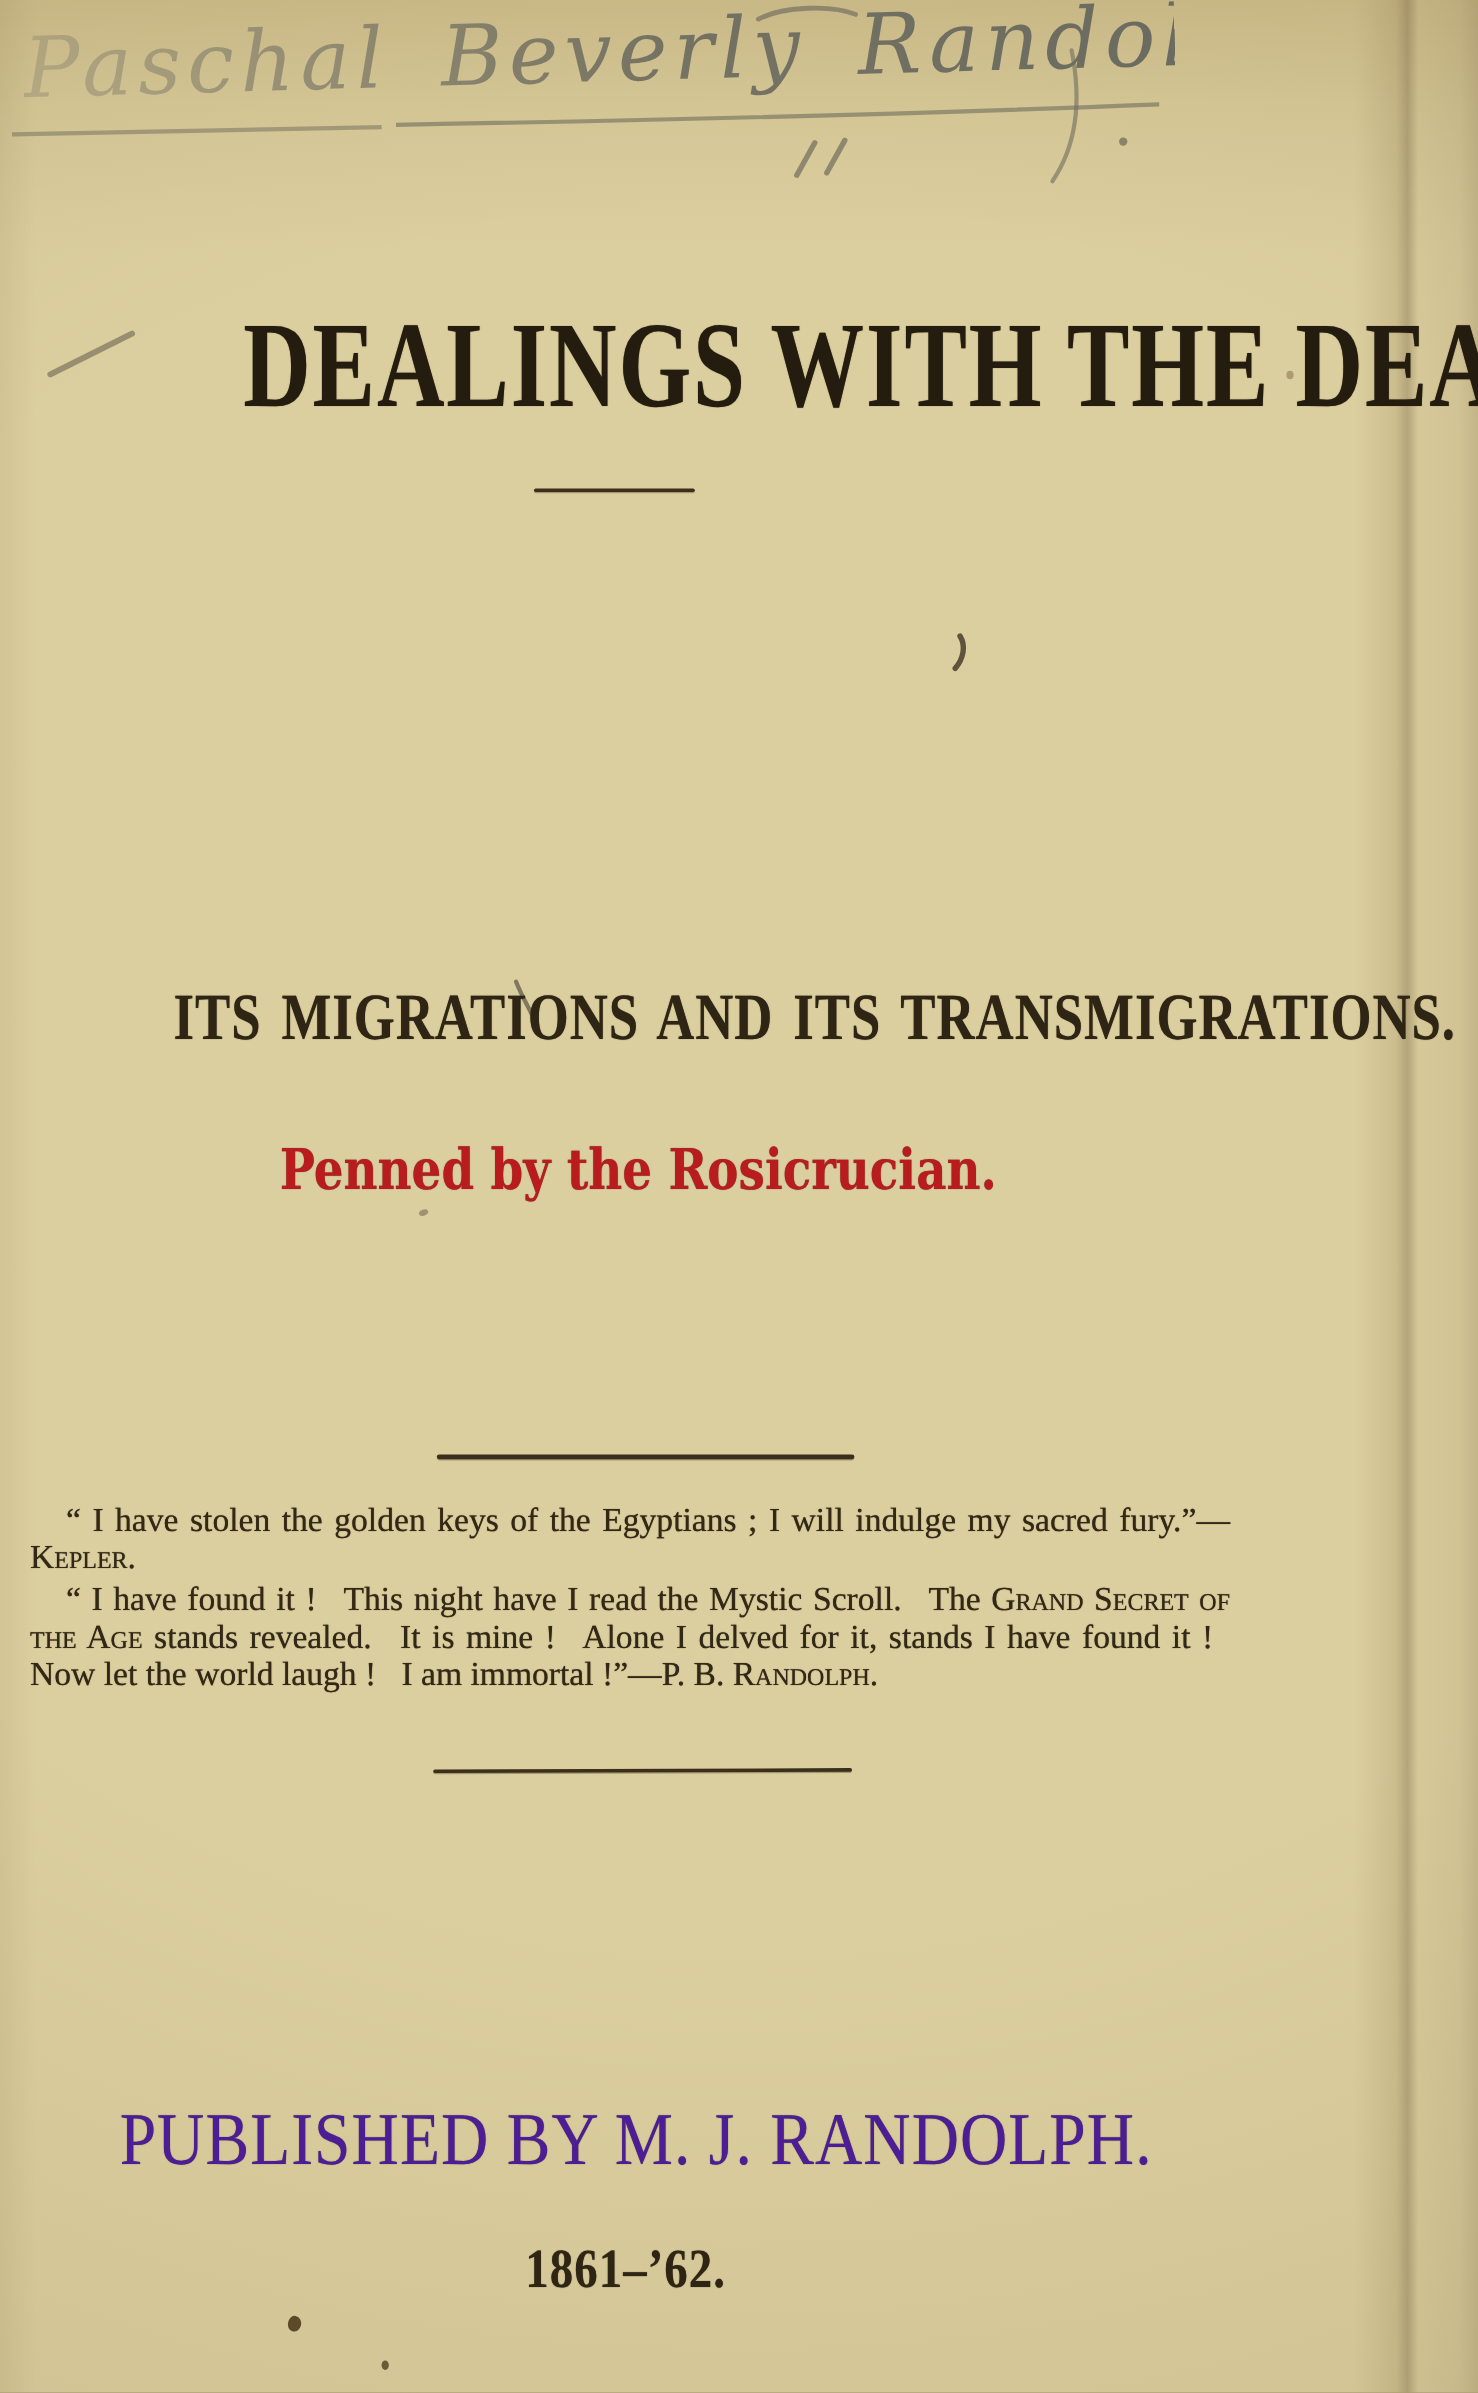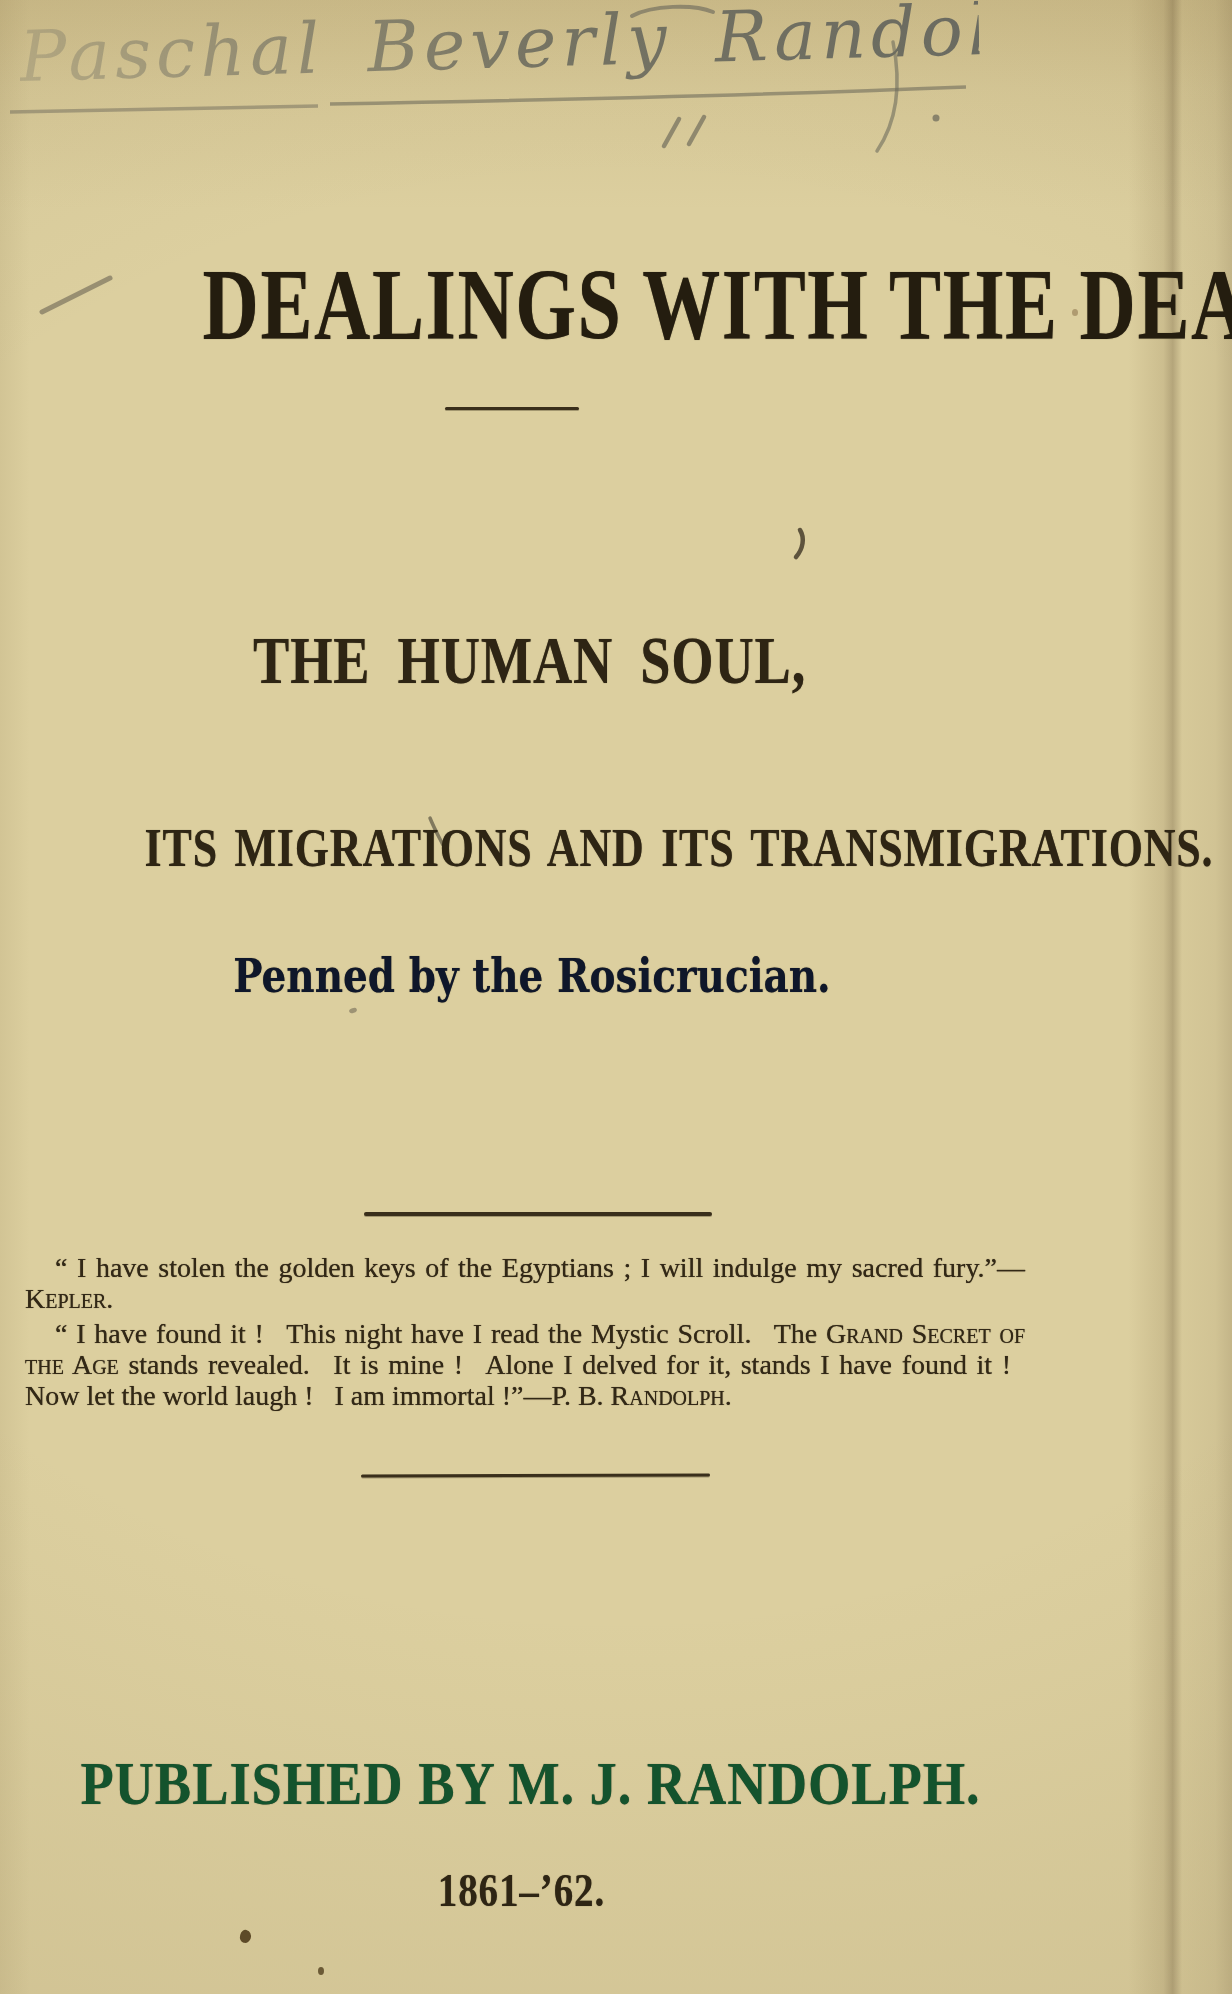--- a/index.html
+++ b/index.html
@@ -48,37 +48,37 @@
   .printed{position:absolute;white-space:nowrap;text-align:center;color:#2e2514;
            text-shadow:0 0 1px rgba(46,37,20,0.65);}
   .squeeze{display:inline-block;transform-origin:50% 50%;}
   .title{left:43px;width:992px;top:188px;font-size:100px;font-weight:bold;line-height:1;color:#241d0f;}
   .title .squeeze{transform:scale(0.78,1.02);letter-spacing:2px;}
   .subtitle-soul{left:0;width:1060px;top:570px;font-size:68px;font-weight:bold;line-height:1;}
   .subtitle-soul .squeeze{transform:scaleX(0.80);word-spacing:16px;letter-spacing:1px;}
   .subtitle-mig{left:11px;width:1080px;top:765px;font-size:55px;font-weight:bold;line-height:1;}
   .subtitle-mig .squeeze{transform:scaleX(0.80);word-spacing:6px;letter-spacing:1px;}
   .byline{left:0;width:1064px;top:948px;font-size:47px;line-height:1.2;
-          font-family:"DejaVu Serif", serif;font-weight:bold;color:#0f172a;}
+          font-family:"DejaVu Serif", serif;font-weight:bold;color:#b91c1c;}
   .byline .squeeze{transform:scaleX(0.83);letter-spacing:0px;}
   .rule{position:absolute;background:#3a2f1b;border-radius:2px;
         box-shadow:0 1px 0 rgba(58,47,27,0.35);}
   .rule-1{left:445px;top:407px;width:134px;height:3px;}
   .rule-2{left:364px;top:1212px;width:348px;height:4px;}
   .rule-3{left:361px;top:1474px;width:349px;height:3px;transform:rotate(-0.2deg);}
   
   .quotes{position:absolute;left:25px;top:1252px;width:1000px;
           font-size:28px;line-height:31px;color:#32281​6;color:#322816;
           text-align:justify;text-shadow:0 0 0.8px rgba(50,40,22,0.85);}
   .quotes p{margin:0 0 4px 0;text-indent:30px;}
   .quotes .sc{font-variant:small-caps;margin-top:40px;}
   
   .imprint-city{left:0;width:1044px;top:1668px;font-size:40px;font-weight:bold;line-height:1;}
   .imprint-city .squeeze{transform:scaleX(0.85);letter-spacing:2px;word-spacing:4px;}
-  .imprint-publisher{left:0;width:1060px;top:1752px;font-size:62px;font-weight:bold;line-height:1;color:#14532d;}
+  .imprint-publisher{left:0;width:1060px;top:1752px;font-size:62px;font-weight:normal;line-height:1;color:#4c1d95;}
   .imprint-publisher .squeeze{transform:scaleX(0.88);letter-spacing:1px;}
   .imprint-date{left:0;width:1042px;top:1868px;font-size:46px;font-weight:bold;line-height:1;}
   .imprint-date .squeeze{transform:scaleX(0.85);letter-spacing:1px;}
   
   .speck{position:absolute;border-radius:50%;}
   .speck-a{left:240px;top:1930px;width:11px;height:13px;background:#5d4a28;transform:rotate(15deg);border-radius:45% 55% 50% 50%;}
   .speck-b{left:318px;top:1967px;width:6px;height:8px;background:#6b5a36;}
   .speck-c{left:349px;top:1008px;width:8px;height:5px;background:rgba(106,99,80,0.55);transform:rotate(-20deg);}
   .speck-d{left:1072px;top:309px;width:6px;height:7px;background:rgba(130,104,66,0.5);}
 </style>
@@ -110,21 +110,20 @@
 
     <path d="M800,530 C805,538 803,549 796,557" stroke="rgba(72,62,44,0.85)" stroke-width="4.5" fill="none" stroke-linecap="round"></path>
 
     <path d="M430,818 C434,828 439,837 443,845" stroke="rgba(80,76,60,0.65)" stroke-width="3.5" fill="none" stroke-linecap="round"></path>
   </svg>
 
   <h1 class="printed title"><span class="squeeze">DEALINGS WITH THE DEAD;</span></h1>
 
   <div class="rule rule-1"></div>
 
-  <h2 class="printed subtitle-soul"><span class="squeeze">THE HUMAN SOUL,</span></h2>
 
   <h3 class="printed subtitle-mig"><span class="squeeze">ITS MIGRATIONS AND ITS TRANSMIGRATIONS.</span></h3>
 
   <div class="printed byline"><span class="squeeze">Penned by the Rosicrucian.</span></div>
 
   <div class="rule rule-2"></div>
 
   <div class="quotes">
       <p><span>“ I have stolen the golden keys of the Egyptians ; I will indulge my sacred fury.”—</span><span class="sc">Kepler</span><span>.</span></p>
       <p><span>“ I have found it !  This night have I read the Mystic Scroll.  The </span><span class="sc">Grand Secret of the Age</span><span> stands revealed.  It is mine !  Alone I delved for it, stands I have found it !  Now let the world laugh !  I am immortal !”—P. B. </span><span class="sc">Randolph</span><span>.</span></p>

